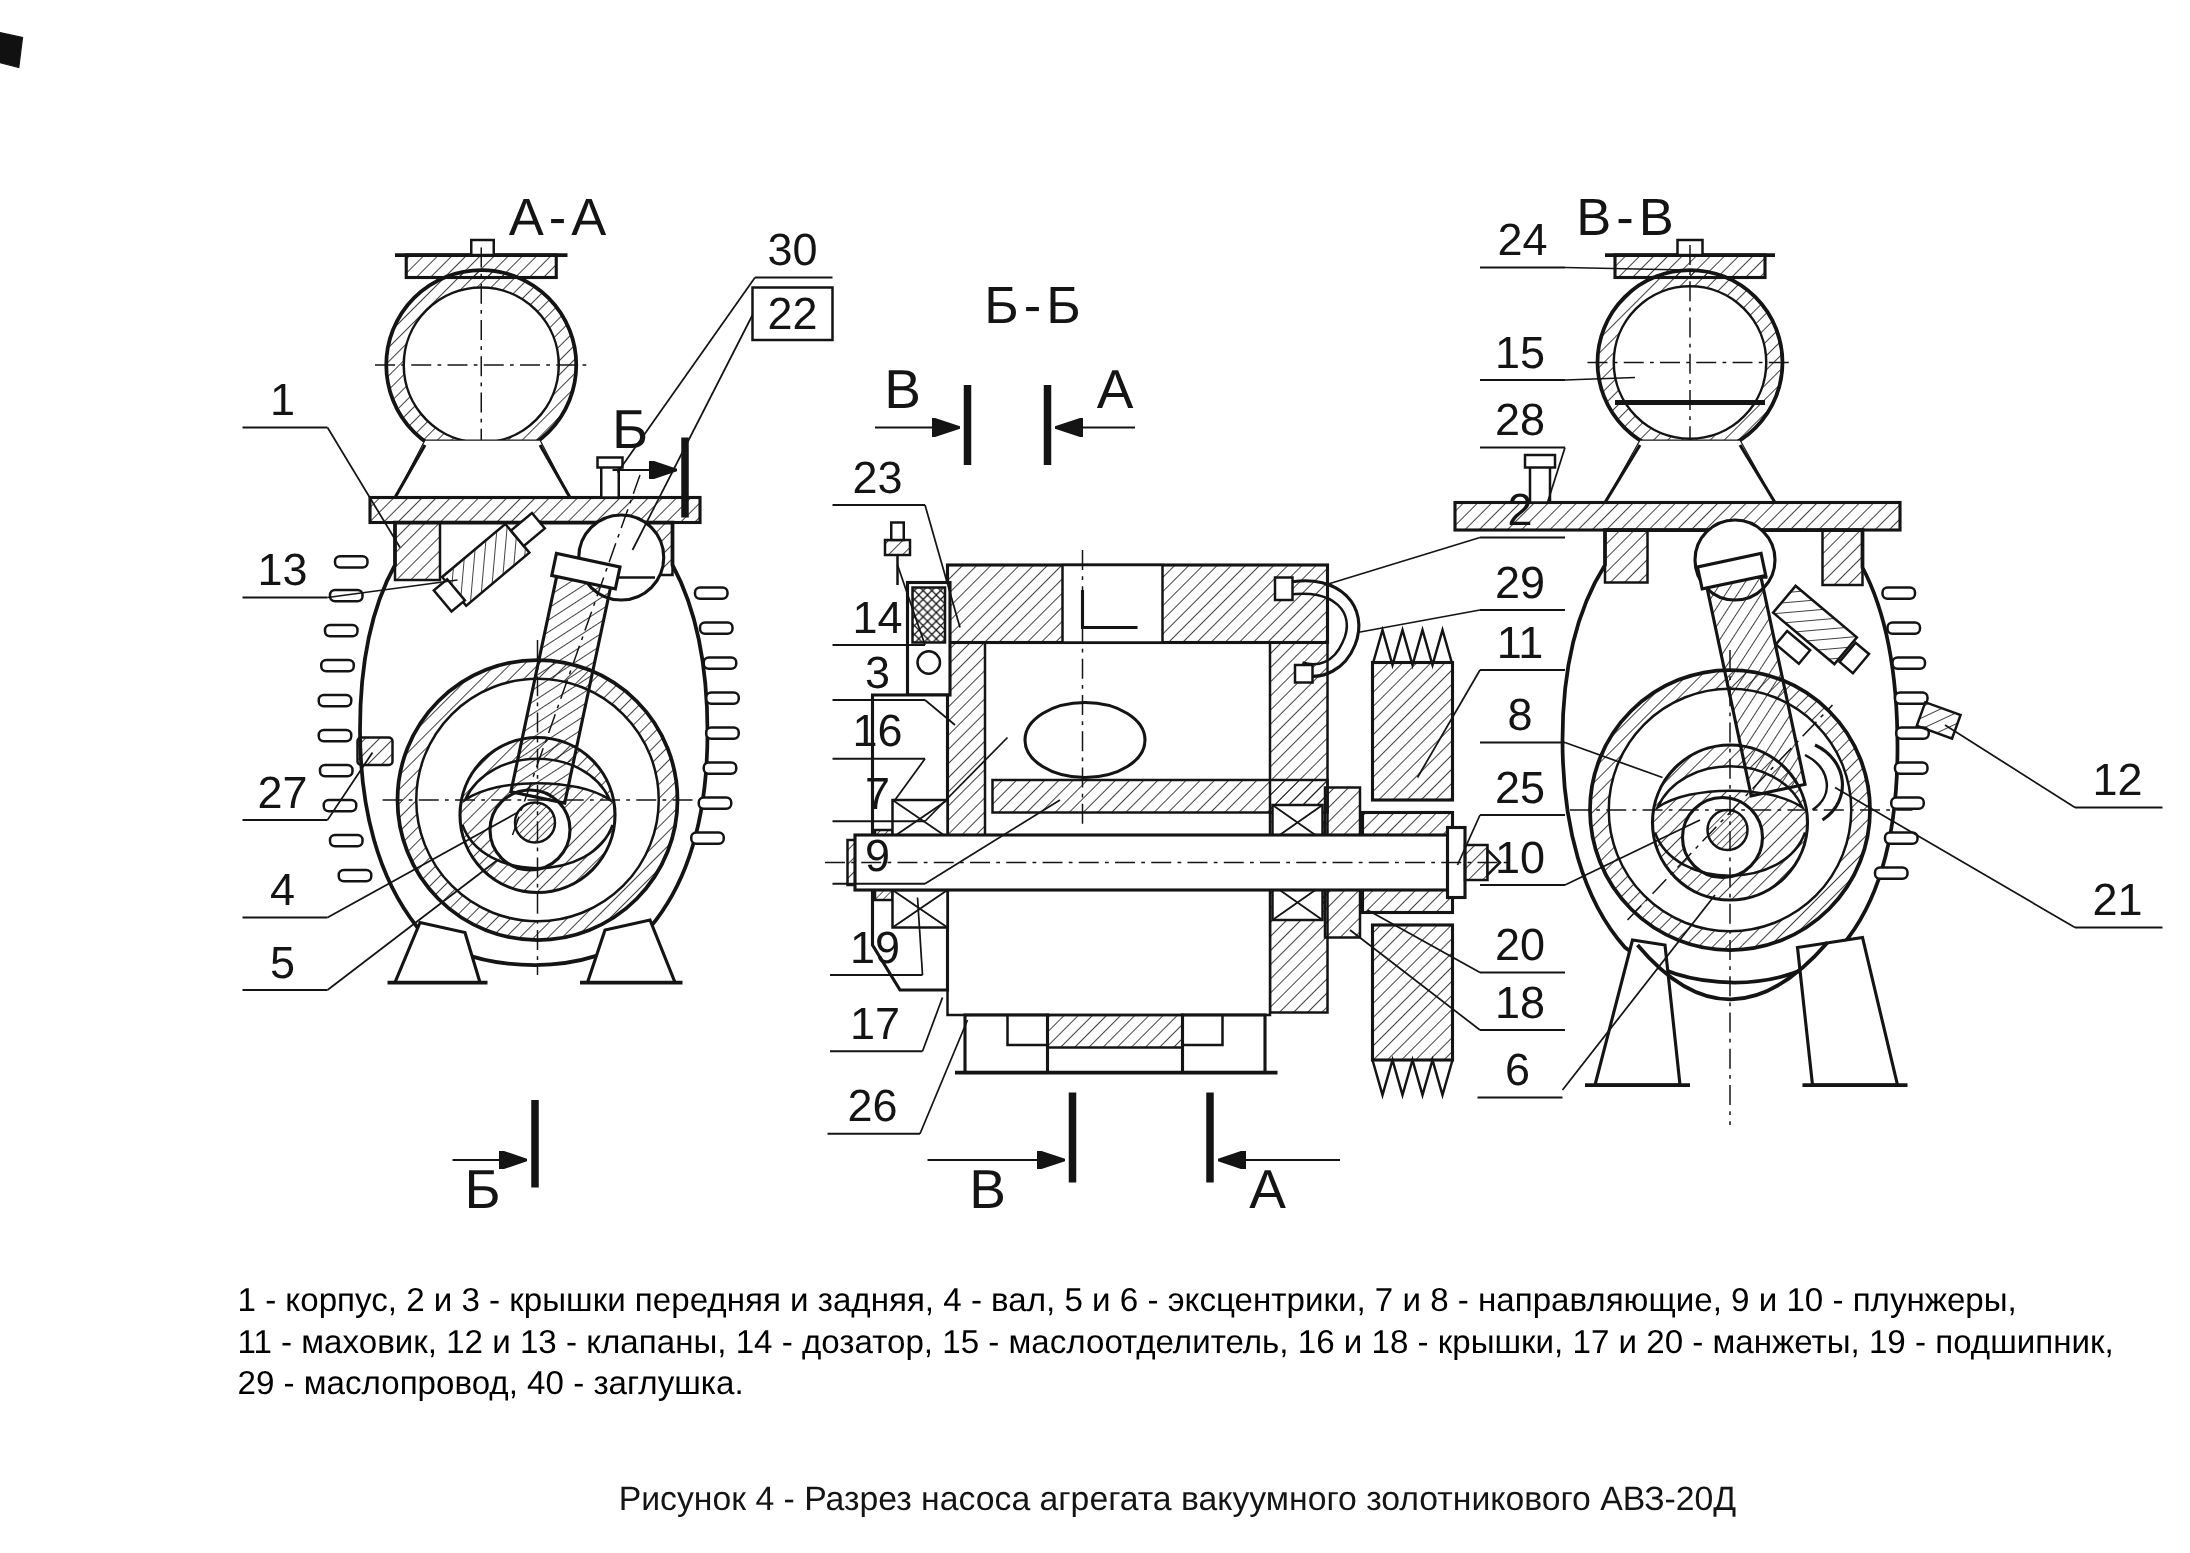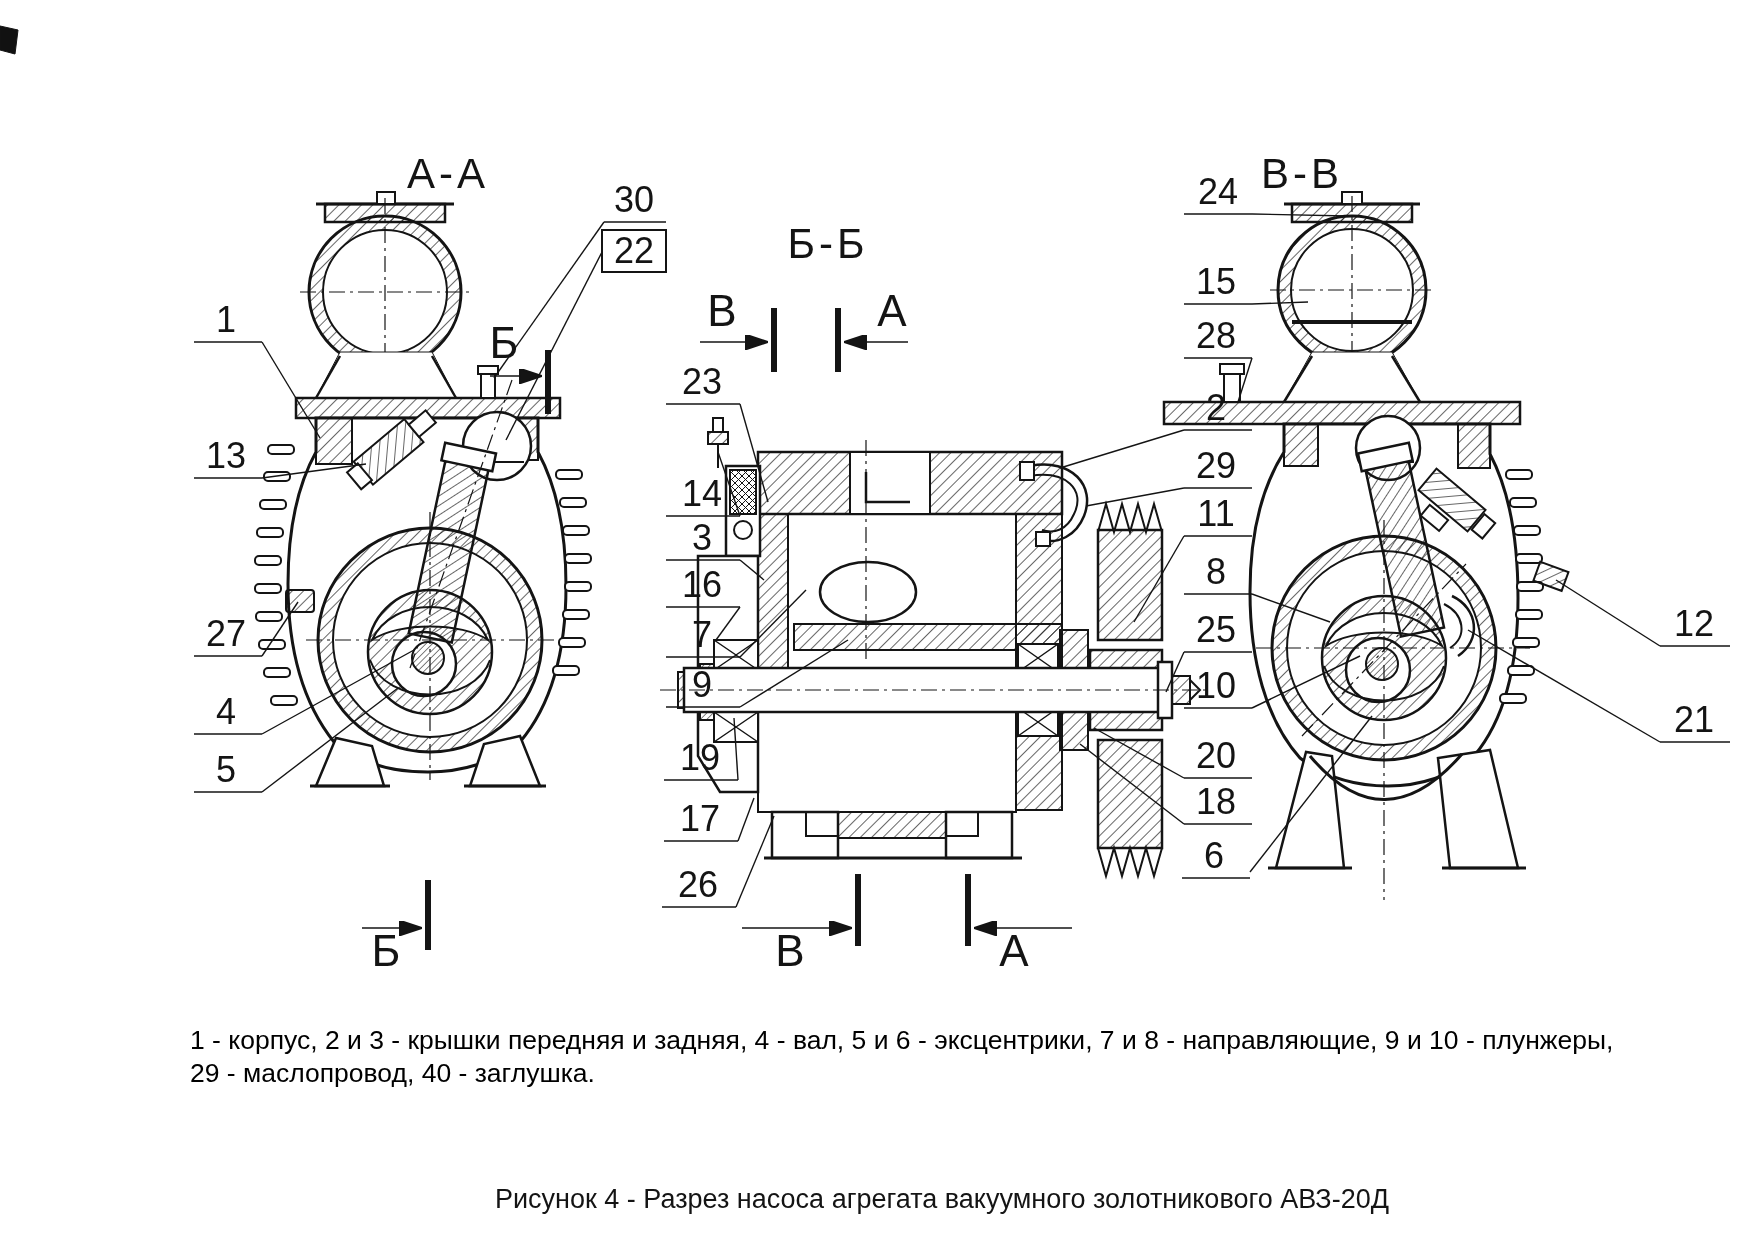--- a/index.html
+++ b/index.html
@@ -497,18 +497,19 @@
   </g>
   <g>
     <text class="co" x="1694" y="732" text-anchor="middle">21</text>
     <line x1="1660" y1="742" x2="1730" y2="742" class="u"></line>
     <line x1="1660" y1="742" x2="1468" y2="630" class="lead"></line>
   </g>
 </svg>
 
 <div class="legend">
   <div>1 - корпус, 2 и 3 - крышки передняя и задняя, 4 - вал, 5 и 6 - эксцентрики, 7 и 8 - направляющие, 9 и 10 - плунжеры,</div>
+  <div>11 - маховик, 12 и 13 - клапаны, 14 - дозатор, 15 - маслоотделитель, 16 и 18 - крышки, 17 и 20 - манжеты, 19 - подшипник,</div>
   <div>29 - маслопровод, 40 - заглушка.</div>
 </div>
 
 <div class="caption">Рисунок 4 - Разрез насоса агрегата вакуумного золотникового АВЗ-20Д</div>
 
 </div>
 
 </body></html>

